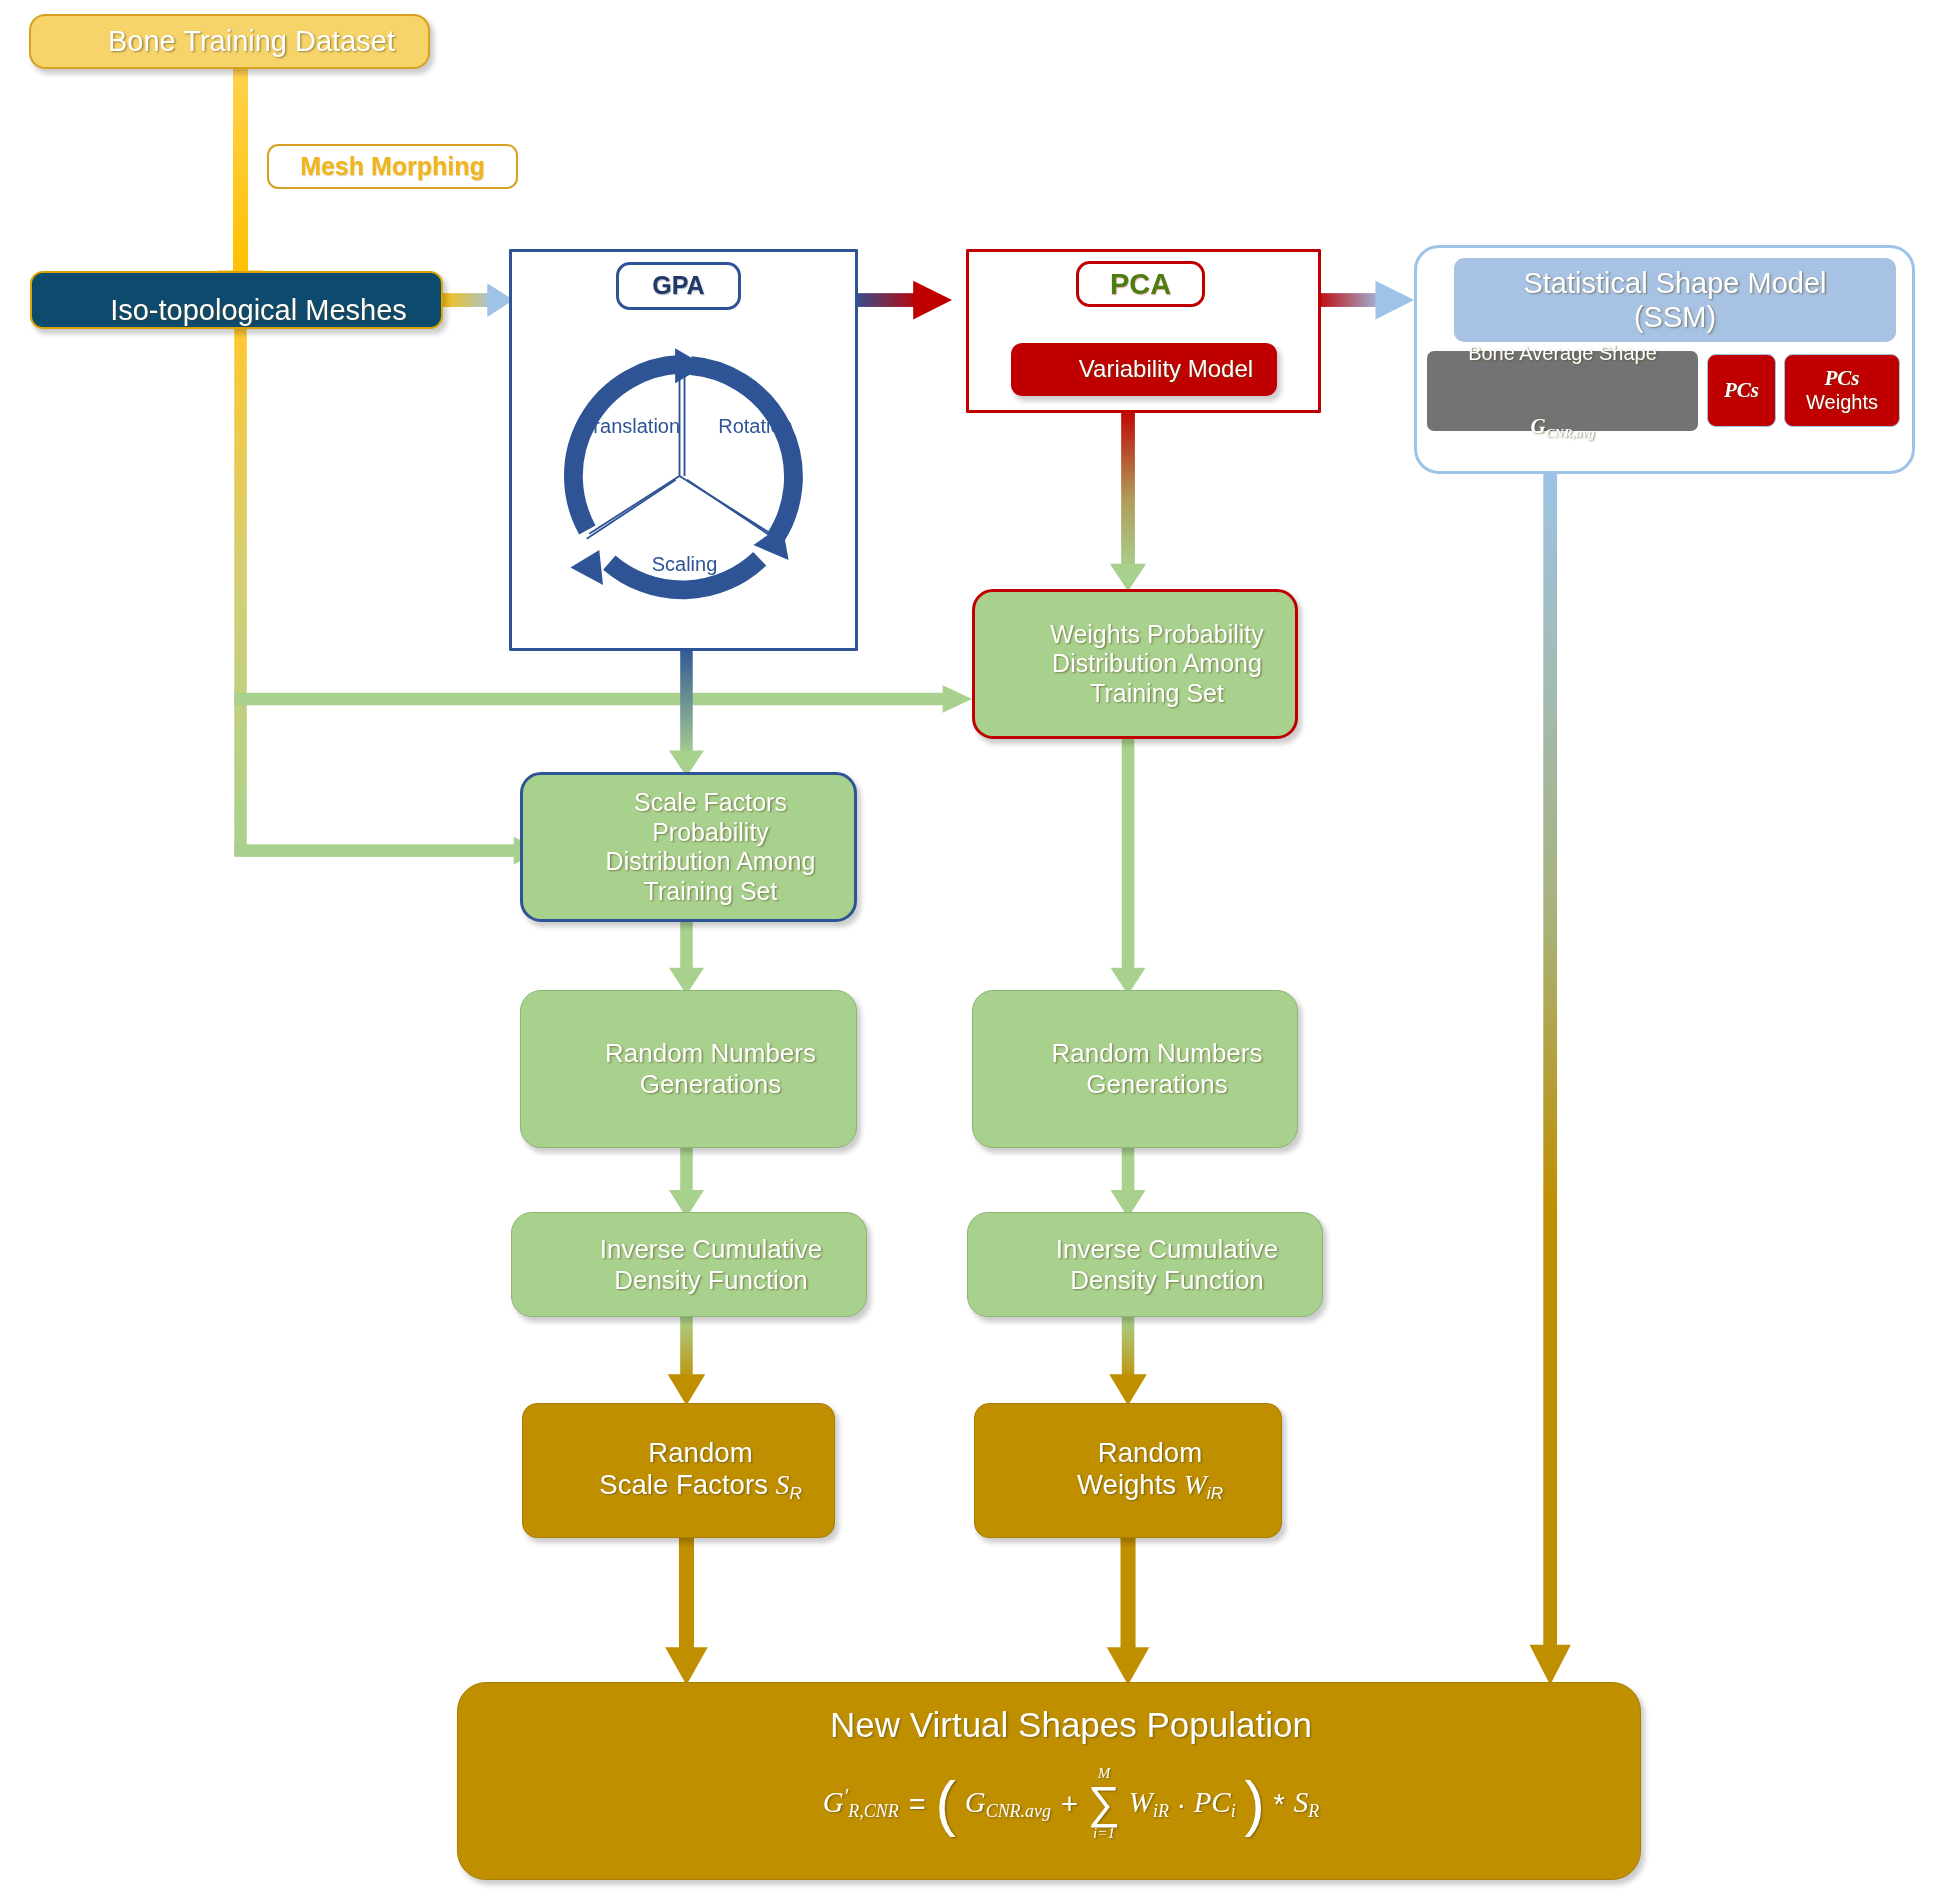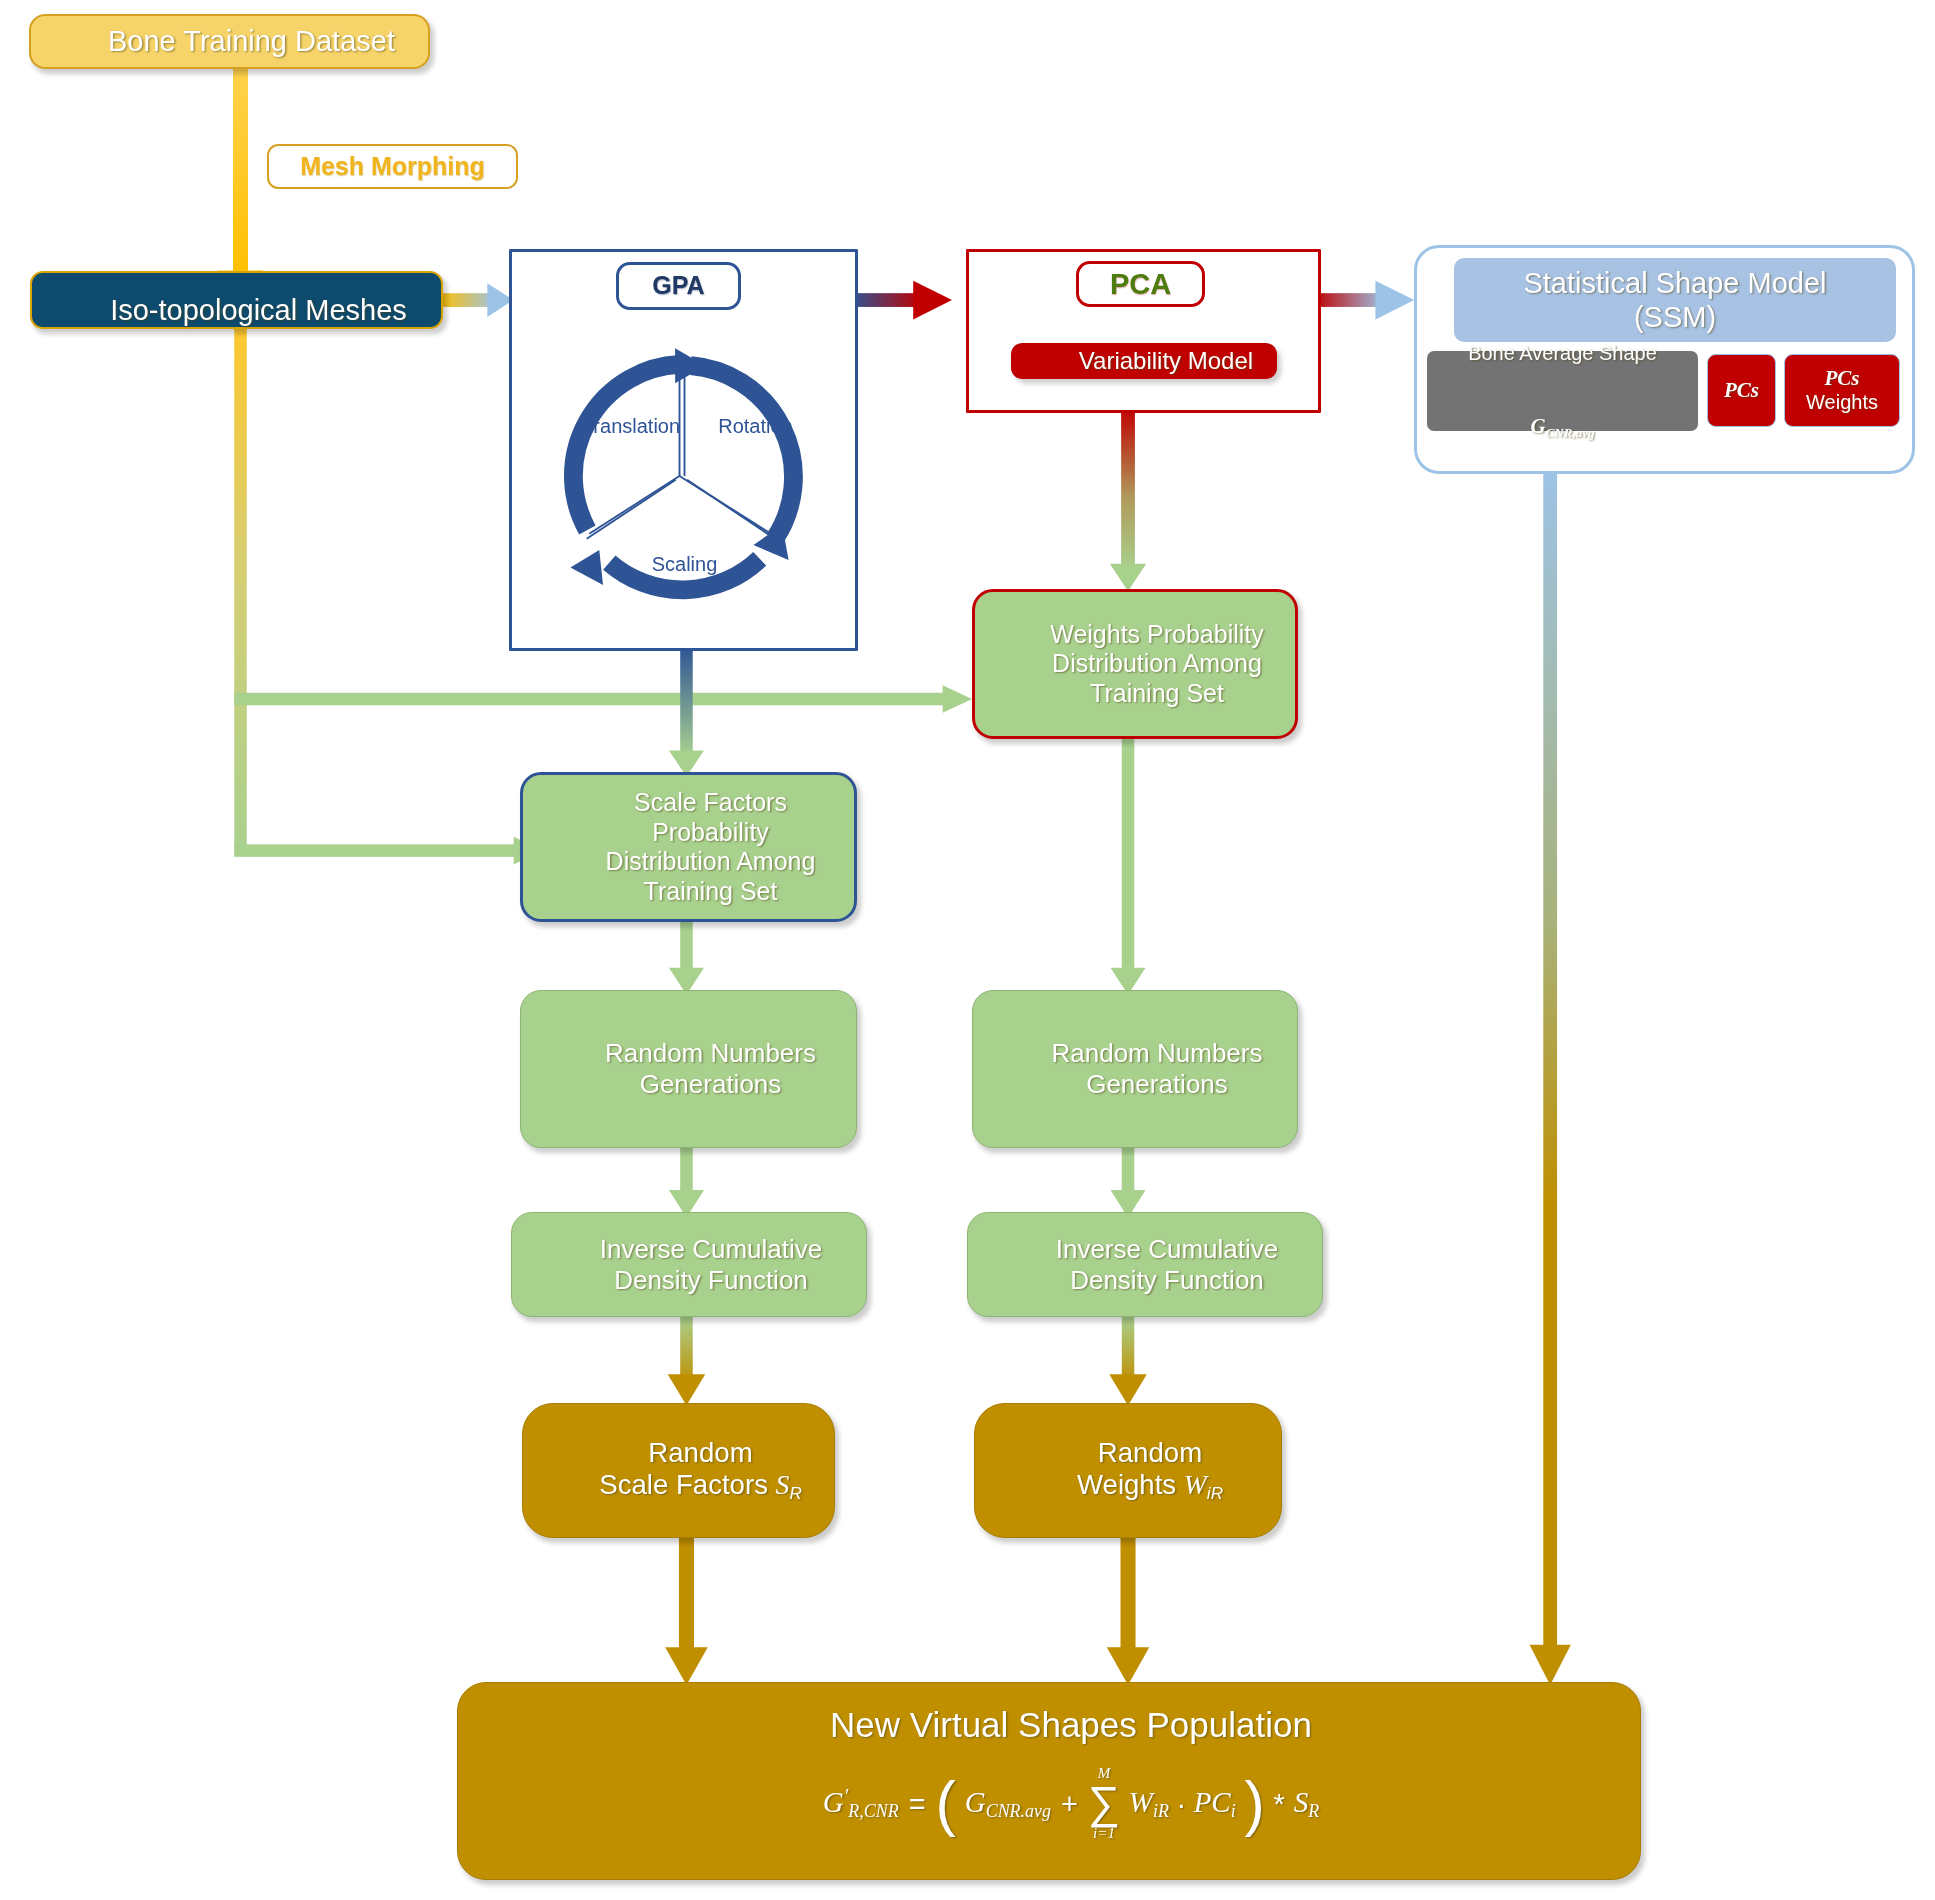--- a/index.html
+++ b/index.html
@@ -17,21 +17,21 @@
   .y-strong{background:#0c4a6e;border:2.5px solid #D9A300;border-radius:13px;justify-content:flex-end;}
   .y-outline{background:#ffffff;border:2.5px solid #D6A020;border-radius:11.3px;
              color:#F0B51E;text-shadow:0.6px 0.6px 1.3px rgba(180,140,20,.45);}
 
   
   .green{background:#A9D18E;border:1.9px solid #8CB573;border-radius:21px;}
   .green-redb{background:#A9D18E;border:3.1px solid #C00000;border-radius:21px;}
   .green-blueb{background:#A9D18E;border:3.1px solid #2E5496;border-radius:21px;}
 
   
-  .gold{background:#BF8F00;border:1.9px solid #A87D00;border-radius:31px;}
+  .gold{background:#BF8F00;border:1.9px solid #A87D00;border-radius:15px;}
   .gold-big{background:#BF8F00;border:1.9px solid #A87D00;border-radius:29px;}
 
   
   .gpa-frame{background:#ffffff;border:3.1px solid #2E5496;border-radius:1.3px;}
   .gpa-pill{background:#ffffff;border:3.1px solid #2E5496;border-radius:13.8px;
             color:#1F3864;font-weight:bold;text-shadow:0.6px 0.6px 1.3px rgba(40,60,110,.45);}
   .pca-frame{background:#ffffff;border:3.1px solid #C00000;border-radius:1.3px;}
   .pca-pill{background:#ffffff;border:3.1px solid #C00000;border-radius:13.8px;
             color:#4d7c0f;font-weight:bold;text-shadow:0.6px 0.6px 1.3px rgba(160,20,20,.4);}
   .red-solid{background:#C00000;border-radius:11.3px;}
@@ -227,21 +227,21 @@
     <span>Rotation</span>
   </div>
   <div class="box" style="left:628px;top:551px;width:113px;height:27.6px;font-size:20px;color:#2E5496;">
     <span>Scaling</span>
   </div>
 
   <div class="pca-frame" style="position:absolute;left:966px;top:249px;width:349px;height:158px;"></div>
   <div class="box pca-pill" style="left:1076px;top:261px;width:129px;height:46px;font-size:29px;">
     <span>PCA</span>
   </div>
-  <div class="box red-solid shadowed" style="left:1011px;top:343px;width:266px;height:36px;font-size:24px;">
+  <div class="box red-solid shadowed" style="left:1011px;top:343px;width:266px;height:53px;font-size:24px;">
     <span class="wtxt">Variability Model</span>
   </div>
 
   <div class="ssm-frame" style="position:absolute;left:1414px;top:245px;width:495px;height:223px;"></div>
 
   <div class="box ssm-title" style="left:1454px;top:258px;width:442px;height:84px;font-size:29px;">
     <span class="wtxt">Statistical Shape Model</span>
     <span class="wtxt">(SSM)</span>
   </div>
 

